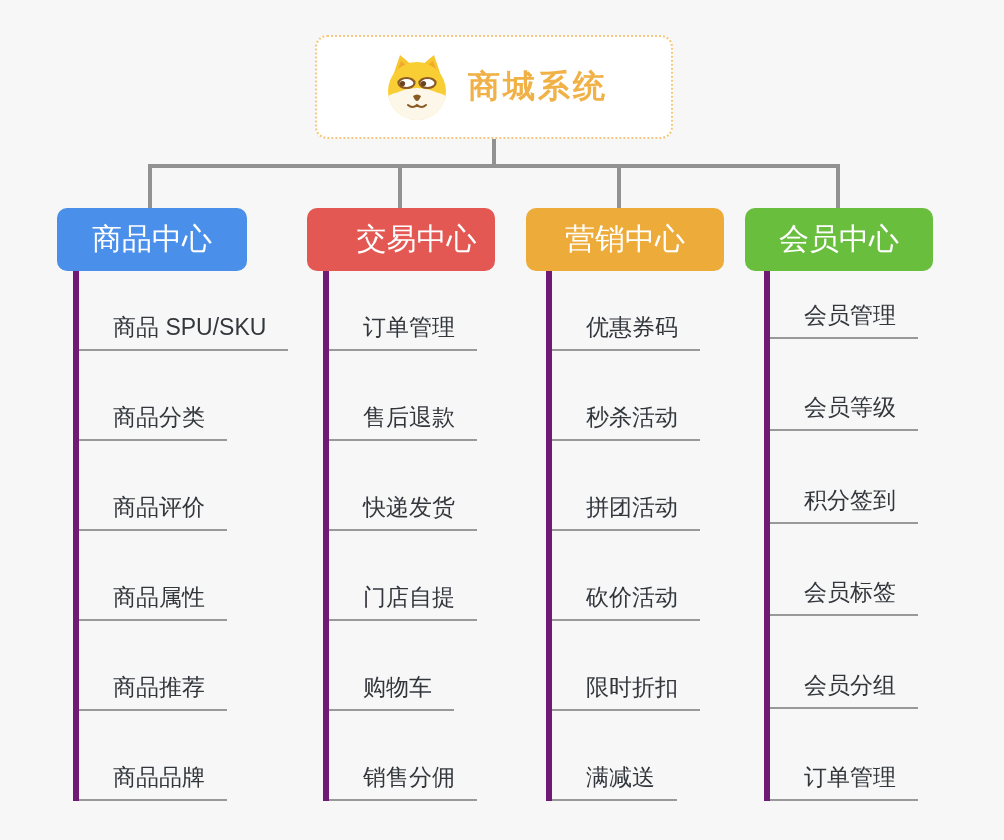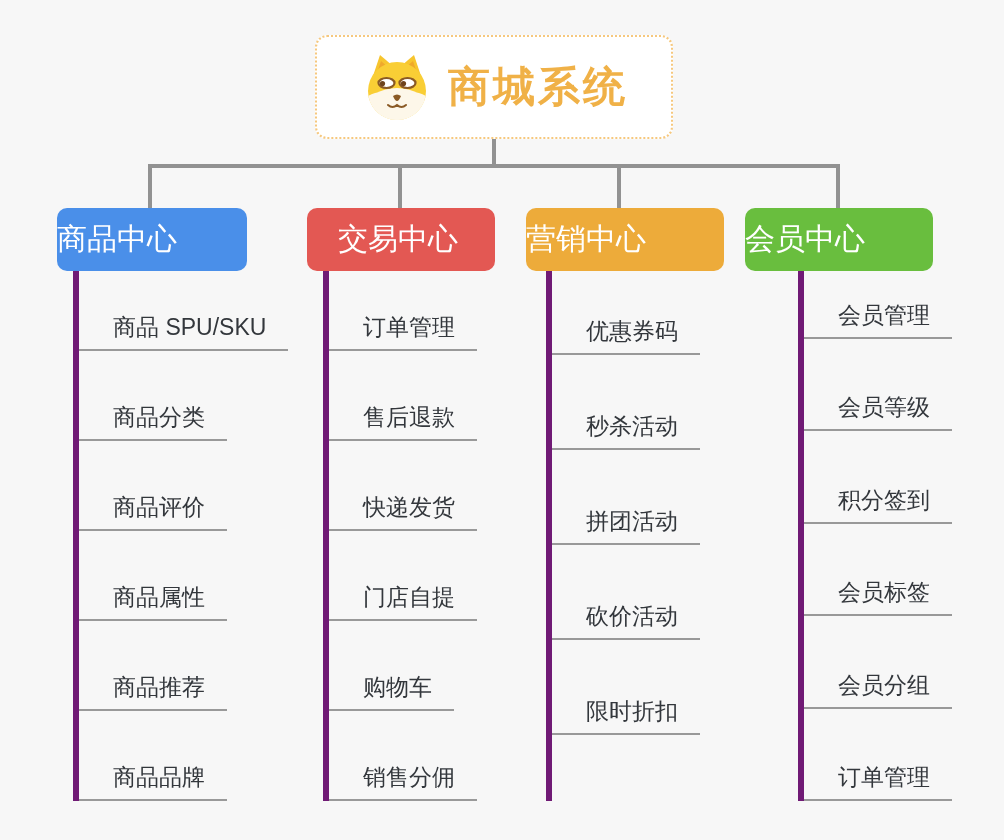--- a/index.html
+++ b/index.html
@@ -15,33 +15,33 @@
   .root-node {
     position: absolute; left: 315px; top: 35px; width: 358px; height: 104px;
     background: #FFFFFF;
     border: 2px dotted #F6C87E;
     border-radius: 12px;
     display: flex; align-items: center; justify-content: center;
     gap: 14px;
     cursor: pointer;
   }
   .root-title {
-    font-size: 42px; font-weight: 600; letter-spacing: 3px;
+    font-size: 32px; font-weight: 600; letter-spacing: 3px;
     color: #F0B147; white-space: nowrap;
   }
   .root-icon { width: 74px; height: 70px; flex: 0 0 auto; }
 
   
   .cline { position: absolute; background: #929292; }
 
   
   .branch-node {
     position: absolute; top: 208px; height: 63px;
     border-radius: 10px;
-    display: flex; align-items: center; 
+    display: flex; align-items: center; justify-content: center;
     color: #FFFFFF; font-size: 30px; white-space: nowrap;
     cursor: pointer;
   }
 
   
   .column {
     position: absolute; top: 271px; height: 530px;
     border-left: 6px solid #701a75;
     display: flex; flex-direction: column;
   }
@@ -164,23 +164,26 @@
       </div>
     <div class="sub-item">
         <span class="sub-label">拼团活动</span>
       </div>
     <div class="sub-item">
         <span class="sub-label">砍价活动</span>
       </div>
     <div class="sub-item">
         <span class="sub-label">限时折扣</span>
       </div>
-  </div>
-
-  <div class="column" style="left:798px;gap:16px;">
+    <div class="sub-item">
+        <span class="sub-label">满减送</span>
+      </div>
+  </div>
+
+  <div class="column" style="left:764px;gap:16px;">
     <div class="sub-item">
         <span class="sub-label">会员管理</span>
       </div>
     <div class="sub-item">
         <span class="sub-label">会员等级</span>
       </div>
     <div class="sub-item">
         <span class="sub-label">积分签到</span>
       </div>
     <div class="sub-item">

